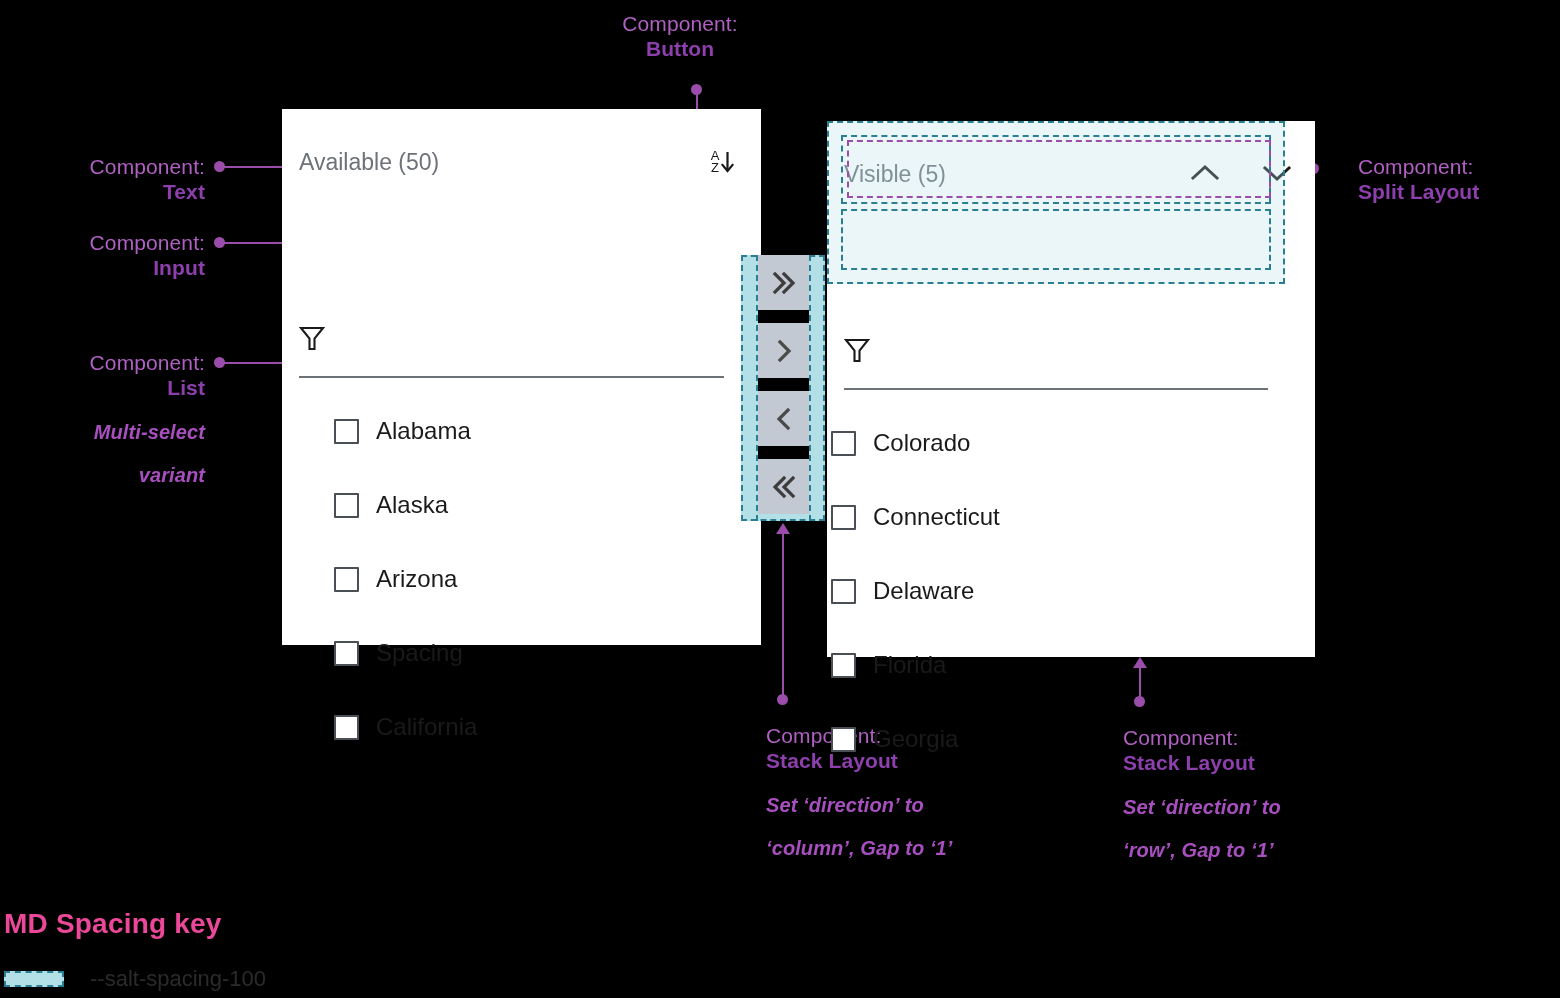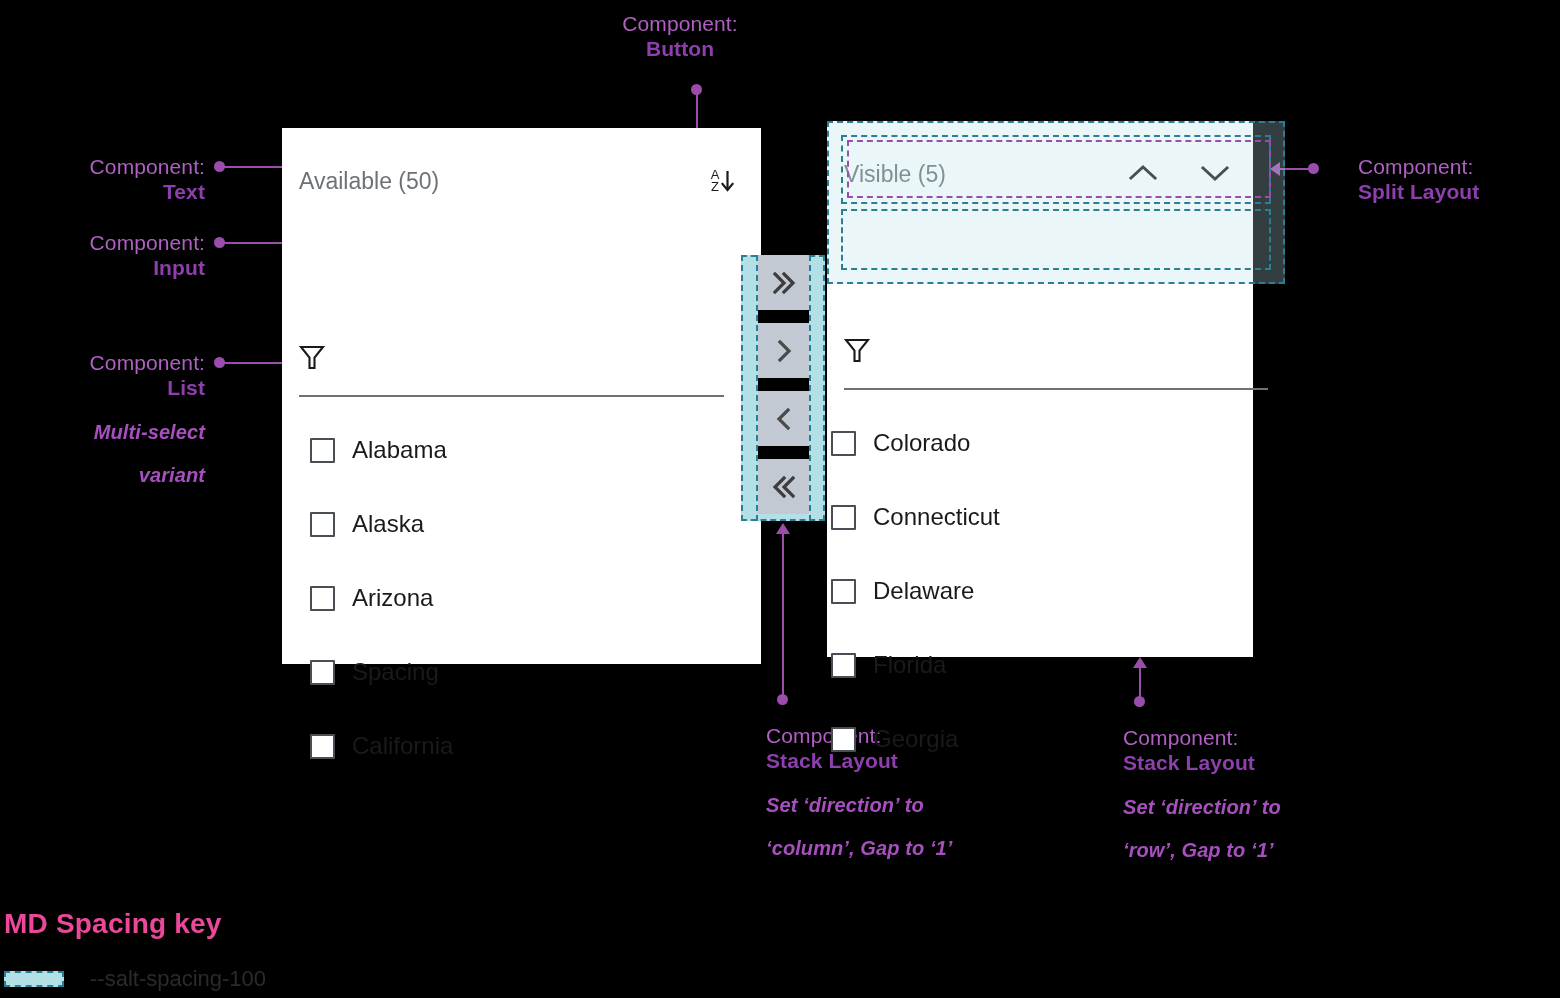--- a/index.html
+++ b/index.html
@@ -261,21 +261,21 @@
   <div class="anno left" style="left:1123px; top:726px; width:340px;">
     <span class="kicker">Component:</span>
     <span class="name">Stack Layout</span>
     <span class="sub">Set ‘direction’ to</span>
     <span class="sub">‘row’, Gap to ‘1’</span>
   </div>
   <div class="dot" style="left:1134px; top:696px;"></div>
   <div class="lead-v" style="left:1139px; top:668px; height:30px;"></div>
   <div class="arrow up" style="left:1133px; top:657px;"></div>
 
-  <div class="panel" style="left:282px; top:128px; width:479px; height:536px;">
+  <div class="panel" style="left:282px; top:109px; width:479px; height:536px;">
 
     <div class="panel-header" style="padding:0 17px 0 17px; top:20px;">
       <span class="panel-title">Available (50)</span>
       <span class="hdr-actions">
         <button class="icon-btn">
           <span class="sort-icon">
             <span class="az">
               <span>A</span>
               <span>Z</span>
             </span>
@@ -290,21 +290,21 @@
 
     <div class="filter-row" style="top:205px; height:52px; padding:0 17px;">
       <span>
         <svg width="26" height="28" viewBox="0 0 26 28" aria-hidden="true">
           <path d="M2 4 H24 L15.5 14.5 V25 H10.5 V14.5 Z" fill="none" stroke="#1a1a1a" stroke-width="2.1" stroke-linejoin="miter"></path>
         </svg>
       </span>
     </div>
     <div class="filter-underline" style="left:17px; top:267px; width:425px;"></div>
 
-    <div class="list" style="top:285px; padding:0 28px;">
+    <div class="list" style="top:285px; padding:0 17px;margin-left:35px;">
       <div class="list-item">
         <span class="cbx"></span>
         <span class="list-label">Alabama</span>
       </div>
       <div class="list-item">
         <span class="cbx"></span>
         <span class="list-label">Alaska</span>
       </div>
       <div class="list-item">
         <span class="cbx"></span>
@@ -352,21 +352,21 @@
     <button class="tbtn" style="height:55px;">
       <span>
         <svg width="30" height="26" viewBox="0 0 30 26" aria-hidden="true">
           <path d="M15 4 L6 13 L15 22" fill="none" stroke="#3d3d3d" stroke-width="3.2" stroke-linecap="square"></path>
           <path d="M24 4 L15 13 L24 22" fill="none" stroke="#3d3d3d" stroke-width="3.2" stroke-linecap="square"></path>
         </svg>
       </span>
     </button>
   </div>
 
-  <div class="panel" style="left:827px; top:121px; width:426px; height:536px;">
+  <div class="panel" style="left:827px; top:121px; width:488px; height:536px;">
 
     <div class="panel-header" style="padding:0 17px 0 17px; top:20px;">
       <span class="panel-title">Visible (5)</span>
       <span class="hdr-actions">
         <button class="icon-btn" style="margin-right:30px;">
           <span>
             <svg width="32" height="26" viewBox="0 0 32 26" aria-hidden="true">
               <path d="M4 18 L16 7 L28 18" fill="none" stroke="#1a1a1a" stroke-width="3" stroke-linecap="square"></path>
             </svg>
           </span>

